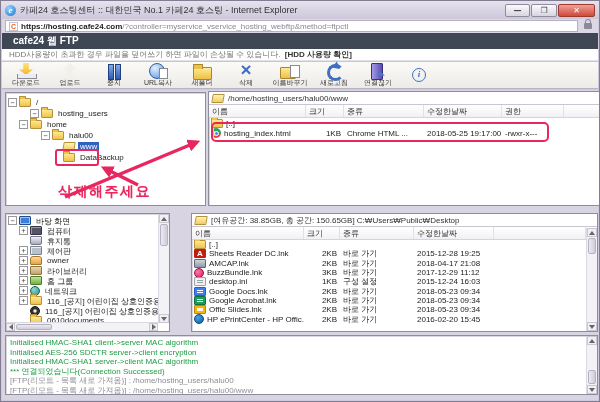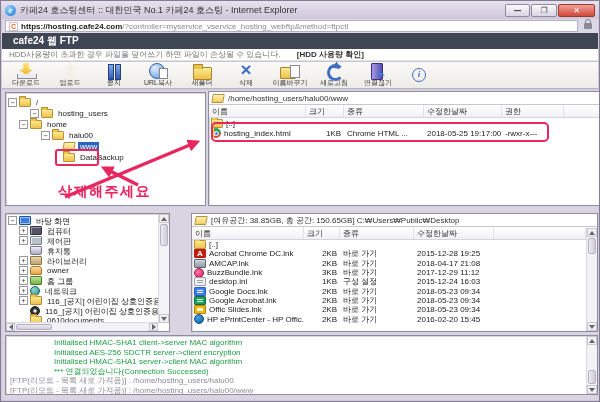--- a/index.html
+++ b/index.html
@@ -25,21 +25,21 @@
   .url-host{font-size:8px;color:#222;font-weight:bold;white-space:nowrap;}
   .url-path{font-size:8px;color:#8a8798;white-space:nowrap;overflow:hidden;}
   .lock{width:8px;height:6px;background:#8d8a98;border-radius:1px;position:relative;margin:0 3px 0 6px;flex:none;}
   .lock::before{content:"";position:absolute;left:1px;top:-4px;width:4px;height:4px;border:1.5px solid #8d8a98;
     border-bottom:none;border-radius:3px 3px 0 0;}
   
   .appheader{position:absolute;left:1px;top:32px;right:1px;height:16px;background:#3f4754;color:#fff;
     font-size:10px;font-weight:bold;line-height:16px;padding-left:11px;}
   .notice{position:absolute;left:1px;top:48px;right:1px;height:12px;background:#fff;font-size:8px;color:#777;
     line-height:12px;padding-left:7px;white-space:nowrap;border-bottom:1px solid #e3e1e8;}
-  .notice b{color:#333;margin-left:14px;}
+  .notice b{color:#333;margin-left:2px;}
   
   .toolbar{position:absolute;left:1px;top:60px;right:1px;height:28px;background:linear-gradient(#fbfaf7,#edebe7);
     border-top:1px solid #c9c5d2;border-bottom:1px solid #b9b5c4;display:flex;align-items:stretch;padding-left:2px;}
   .tbtn{width:44px;display:flex;flex-direction:column;align-items:center;justify-content:center;gap:0;}
   .tbi{position:relative;width:20px;height:16px;flex:none;}
   .tbl{font-size:7px;color:#333;white-space:nowrap;line-height:8px;}
   .tb-download::before{content:"";position:absolute;left:3px;top:0;width:14px;height:12px;
     clip-path:polygon(50% 100%,0 55%,30% 55%,30% 0,70% 0,70% 55%,100% 55%);
     background:linear-gradient(#ffe37a,#edb82c);filter:drop-shadow(0 0 .5px #8a6d1f);}
   .tb-download::after{content:"";position:absolute;left:1px;bottom:0;width:18px;height:4px;border:1px solid #8a8a92;border-top:none;background:#eceaf2;}
@@ -135,21 +135,21 @@
   .sbv .sbbtn{left:0;right:0;height:9px;}
   .sbh .sbbtn{top:0;bottom:0;width:9px;}
   .t-up{width:0;height:0;border:3px solid transparent;border-bottom:4px solid #666;margin-top:-3px;}
   .t-dn{width:0;height:0;border:3px solid transparent;border-top:4px solid #666;margin-bottom:-3px;}
   .t-lf{width:0;height:0;border:3px solid transparent;border-right:4px solid #666;margin-left:-3px;}
   .t-rt{width:0;height:0;border:3px solid transparent;border-left:4px solid #666;margin-right:-3px;}
   .thumbv{position:absolute;left:1px;right:1px;background:linear-gradient(90deg,#eceaf1,#cfccd9);border:1px solid #b5b2c1;border-radius:2px;}
   .thumbh{position:absolute;top:1px;bottom:1px;background:linear-gradient(#eceaf1,#cfccd9);border:1px solid #b5b2c1;border-radius:2px;}
   
   .log{padding:2px 4px;font-size:8px;line-height:9.6px;white-space:nowrap;}
-  .lg-green{color:#1f9d44;margin-left:44px;}
+  .lg-green{color:#1f9d44;}
   .lg-gray{color:#8d8d95;}
   
   .overlay{position:absolute;inset:0;pointer-events:none;z-index:50;}
   .pinkbox{position:absolute;border:2px solid #e8275f;border-radius:3px;}
   .ann-text{position:absolute;color:#e8275f;font-size:14px;font-weight:bold;letter-spacing:1.5px;
     text-shadow:0 0 1px #ffb9cf;white-space:nowrap;}
 </style>
 </head>
 <body>
 
@@ -326,41 +326,41 @@
             <span class="tlabel">바탕 화면</span>
           </div>
 
           <div class="ltrow lv1">
             <span class="exp e-p"></span>
             <span class="ic ic-computer"></span>
             <span class="tlabel">컴퓨터</span>
           </div>
 
           <div class="ltrow lv1">
-            <span class="exp e-p"></span>
-            <span class="ic ic-panel"></span>
-            <span class="tlabel">제어판</span>
-          </div>
-
-          <div class="ltrow lv1">
             <span class="exp e-n"></span>
             <span class="ic ic-bin"></span>
             <span class="tlabel">휴지통</span>
           </div>
 
           <div class="ltrow lv1">
             <span class="exp e-p"></span>
+            <span class="ic ic-panel"></span>
+            <span class="tlabel">제어판</span>
+          </div>
+
+          <div class="ltrow lv1">
+            <span class="exp e-p"></span>
+            <span class="ic ic-user"></span>
+            <span class="tlabel">owner</span>
+          </div>
+
+          <div class="ltrow lv1">
+            <span class="exp e-p"></span>
             <span class="ic ic-lib"></span>
             <span class="tlabel">라이브러리</span>
-          </div>
-
-          <div class="ltrow lv1">
-            <span class="exp e-p"></span>
-            <span class="ic ic-user"></span>
-            <span class="tlabel">owner</span>
           </div>
 
           <div class="ltrow lv1">
             <span class="exp e-p"></span>
             <span class="ic ic-home"></span>
             <span class="tlabel">홈 그룹</span>
           </div>
 
           <div class="ltrow lv1">
             <span class="exp e-p"></span>
@@ -428,21 +428,21 @@
             </span>
             <span class="cell num"></span>
             <span class="cell"></span>
             <span class="cell"></span>
             <span class="cell"></span>
           </div>
 
           <div class="l-grid lrow">
             <span class="cell namec">
               <span class="ic ic-pdf"></span>
-              <span>Acrobat Chrome DC.lnk</span>
+              <span>Sheets Reader DC.lnk</span>
             </span>
             <span class="cell num">2KB</span>
             <span class="cell">바로 가기</span>
             <span class="cell">2015-12-28 19:25</span>
             <span class="cell"></span>
           </div>
 
           <div class="l-grid lrow">
             <span class="cell namec">
               <span class="ic ic-cam"></span>

